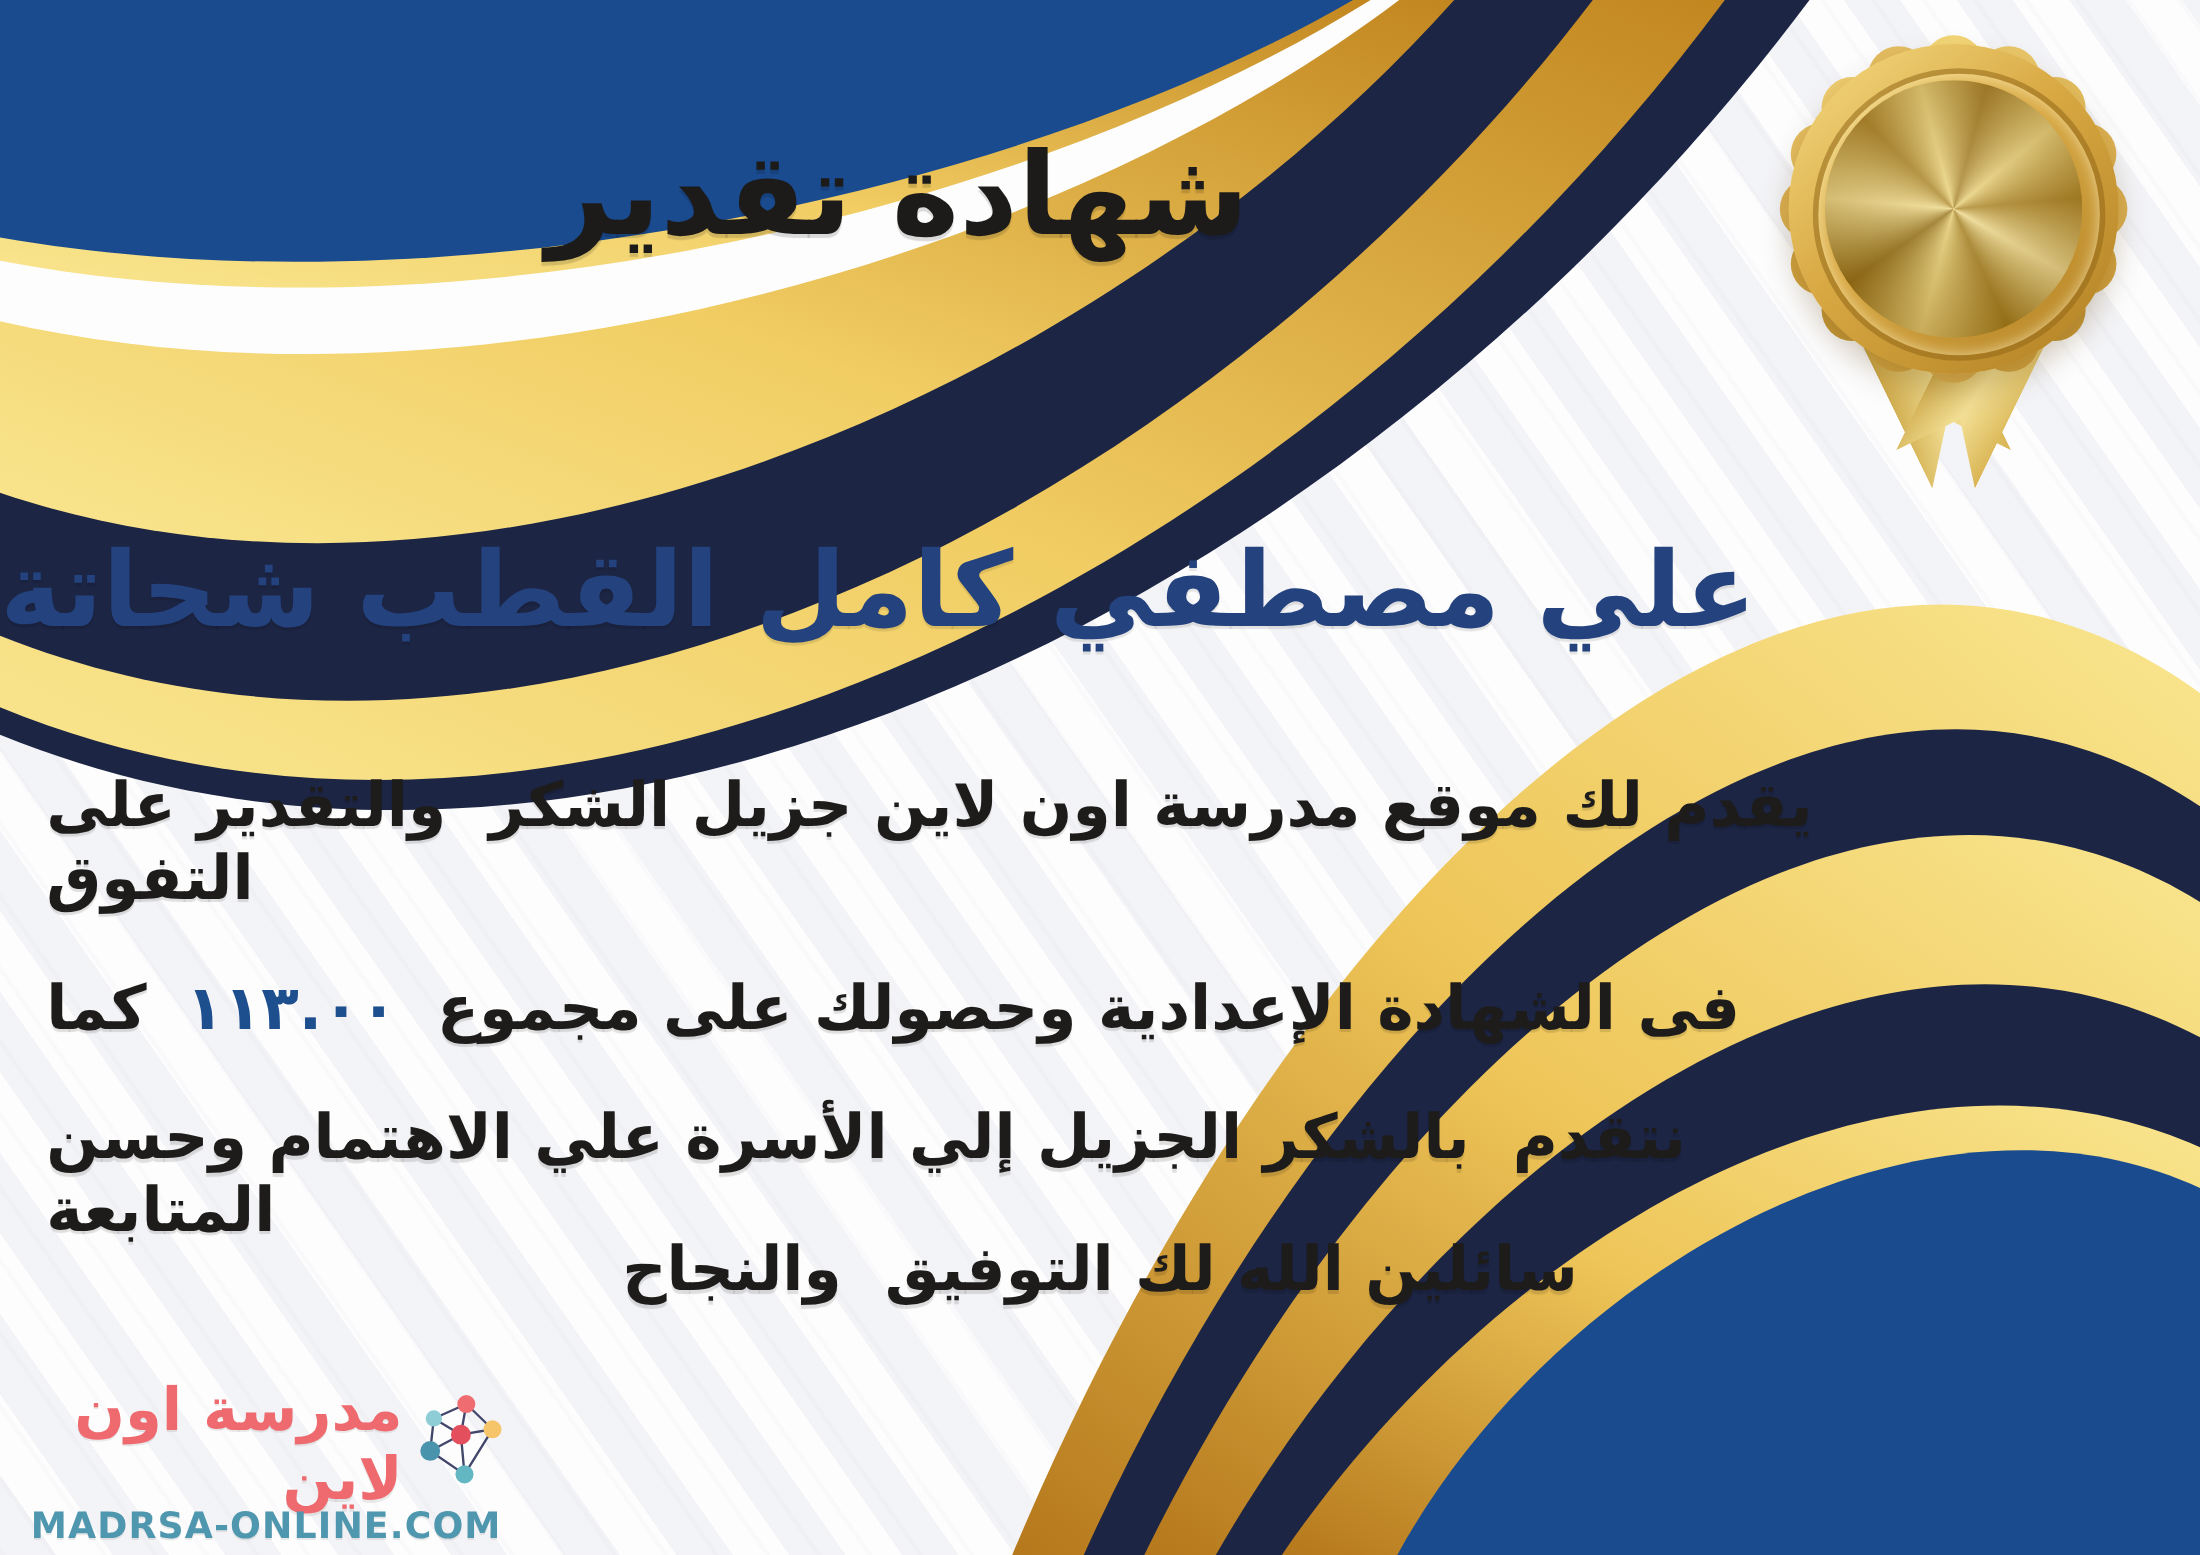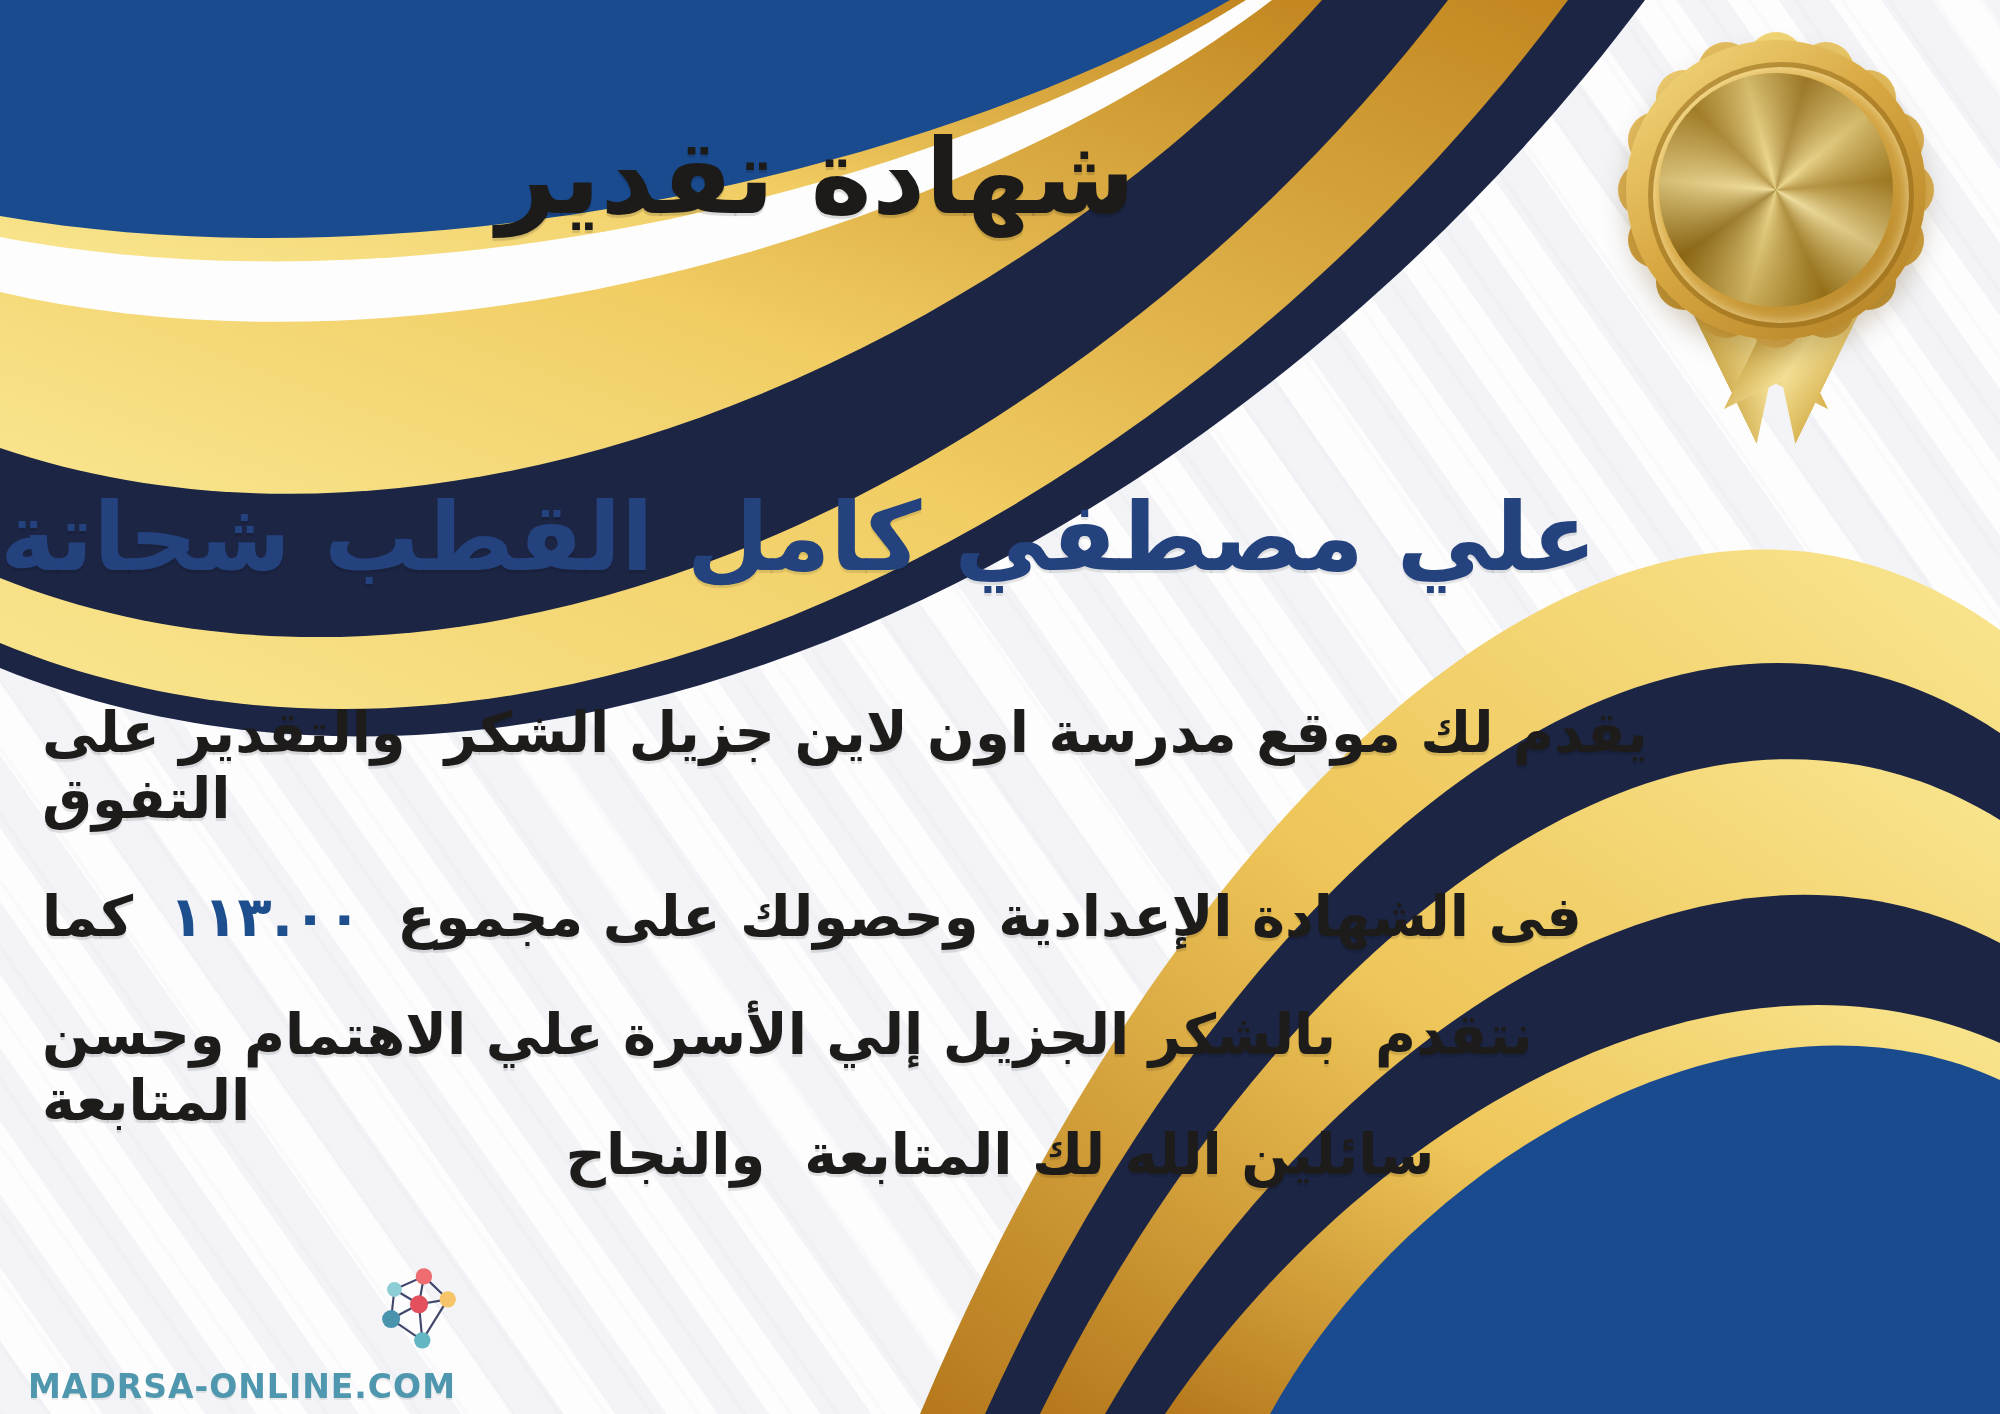--- a/index.html
+++ b/index.html
@@ -151,30 +151,31 @@
   <div class="title">شهادة تقدير</div>
 
   <div class="student-name">علي مصطفي كامل القطب شحاتة</div>
 
   <div class="body-text">
     <p>يقدم لك موقع مدرسة اون لاين جزيل الشكر  والتقدير على التفوق</p>
     <p><span>فى الشهادة الإعدادية وحصولك على مجموع</span><span class="score">١١٣.٠٠</span><span>كما</span></p>
     <p>نتقدم  بالشكر الجزيل إلي الأسرة علي الاهتمام وحسن المتابعة</p>
   </div>
 
-  <div class="closing">سائلين الله لك المتابعة  والنجاح</div>
+  <div class="closing">سائلين الله لك التوفيق  والنجاح</div>
 
   <div class="logo">
     <svg class="logo-icon" viewBox="0 0 100 110" aria-hidden="true">
       <g stroke="#42466b" stroke-width="2.6" fill="none">
         <path d="M56 14 L20 30 M56 14 L50 48 M56 14 L85 42 M20 30 L50 48 M20 30 L16 66 M50 48 L85 42 M50 48 L16 66 M50 48 L54 92 M16 66 L54 92 M85 42 L54 92"></path>
       </g>
       <circle cx="56" cy="14" r="10" fill="#ef6d71"></circle>
       <circle cx="20" cy="30" r="9" fill="#8ecdd6"></circle>
       <circle cx="85" cy="42" r="10" fill="#f6c56a"></circle>
       <circle cx="50" cy="48" r="11" fill="#e44f5e"></circle>
       <circle cx="16" cy="66" r="11" fill="#4a93ad"></circle>
       <circle cx="54" cy="92" r="10" fill="#63b7c3"></circle>
     </svg>
+    <div class="logo-ar">مدرسة اون لاين</div>
     <div class="logo-url">MADRSA-ONLINE.COM</div>
   </div>
 
 </div>
 
 </body></html>

